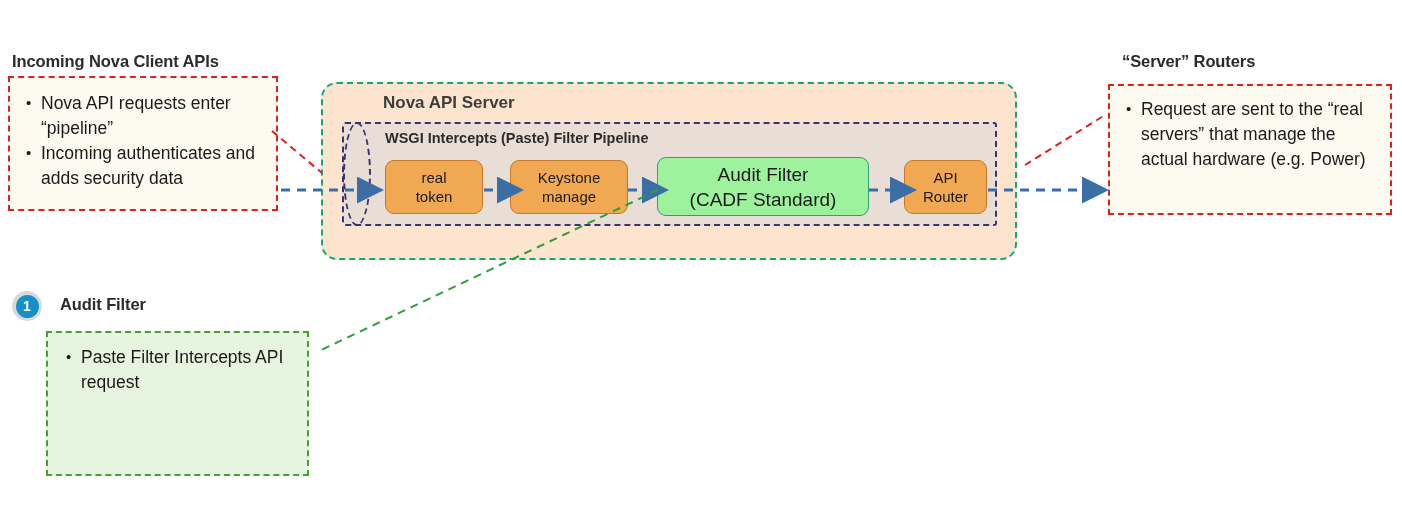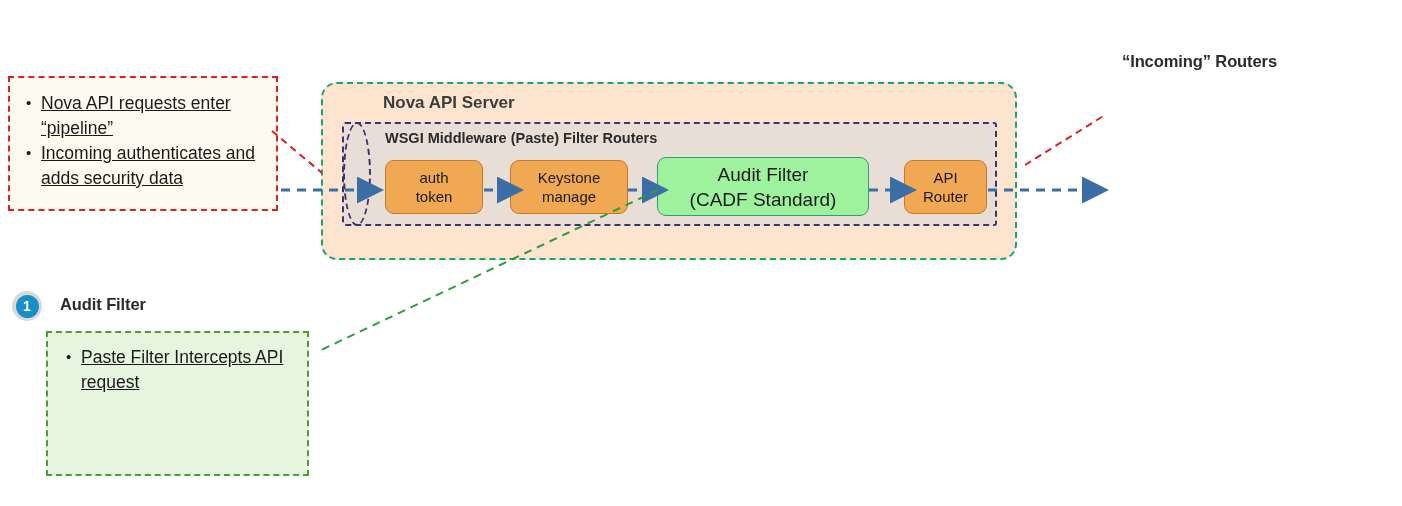--- a/index.html
+++ b/index.html
@@ -48,21 +48,20 @@
     list-style: none;
     margin: 0;
     padding: 0;
   }
   .bullets li {
     position: relative;
     padding-left: 17px;
     font-size: 17.5px;
     line-height: 25px;
     color: #1a1a1a;
-    text-decoration: underline;
   }
   .bullets li::before {
     content: "\2022";
     position: absolute;
     left: 2px;
     top: -1px;
     font-size: 15px;
     color: #1a1a1a;
   }
 
@@ -161,43 +160,49 @@
     align-items: center;
     justify-content: center;
     line-height: 1;
   }
 </style>
 </head>
 <body>
 
 <div id="canvas">
 
+  <div class="abs sec-title" style="left:12px; top:52px;">Incoming Nova Client  APIs</div>
 
   <div class="abs callout callout-red" style="left:8px; top:76px; width:270px; height:135px;">
     <ul class="bullets" style="margin:13px 10px 0 14px;">
       <li>Nova API requests enter “pipeline”</li>
       <li>Incoming authenticates and adds security data</li>
     </ul>
   </div>
 
-  <div class="abs sec-title" style="left:1122px; top:52px;">“Incoming” Routers</div>
-
+  <div class="abs sec-title" style="left:1122px; top:52px;">“Server” Routers</div>
+
+  <div class="abs callout callout-red" style="left:1108px; top:84px; width:284px; height:131px;">
+    <ul class="bullets" style="margin:11px 12px 0 14px;">
+      <li>Request are sent to the “real servers” that manage the actual hardware (e.g. Power)</li>
+    </ul>
+  </div>
 
   <div class="abs" id="nova-server" style="left:321px; top:82px; width:696px; height:178px;">
 
     <div class="abs" id="nova-server-title" style="left:60px; top:9px;">Nova API Server</div>
 
     <div class="abs" id="pipeline-box" style="left:19px; top:38px; width:655px; height:104px;">
-      <div class="abs" id="pipeline-title" style="left:41px; top:6px;">WSGI Middleware (Paste) Filter Routers</div>
+      <div class="abs" id="pipeline-title" style="left:41px; top:6px;">WSGI Intercepts (Paste) Filter Pipeline</div>
     </div>
 
     <div class="abs" id="entry-ellipse" style="left:20px; top:38px; width:28px; height:104px;"></div>
 
     <div class="abs node node-orange" style="left:62px; top:76px; width:98px; height:54px;">
-      <span class="node-line">auth</span>
+      <span class="node-line">real</span>
       <span class="node-line">token</span>
     </div>
 
     <div class="abs node node-orange" style="left:187px; top:76px; width:118px; height:54px;">
       <span class="node-line">Keystone</span>
       <span class="node-line">manage</span>
     </div>
 
     <div class="abs node node-green" style="left:334px; top:73px; width:212px; height:59px;">
       <span class="node-line">Audit Filter</span>

